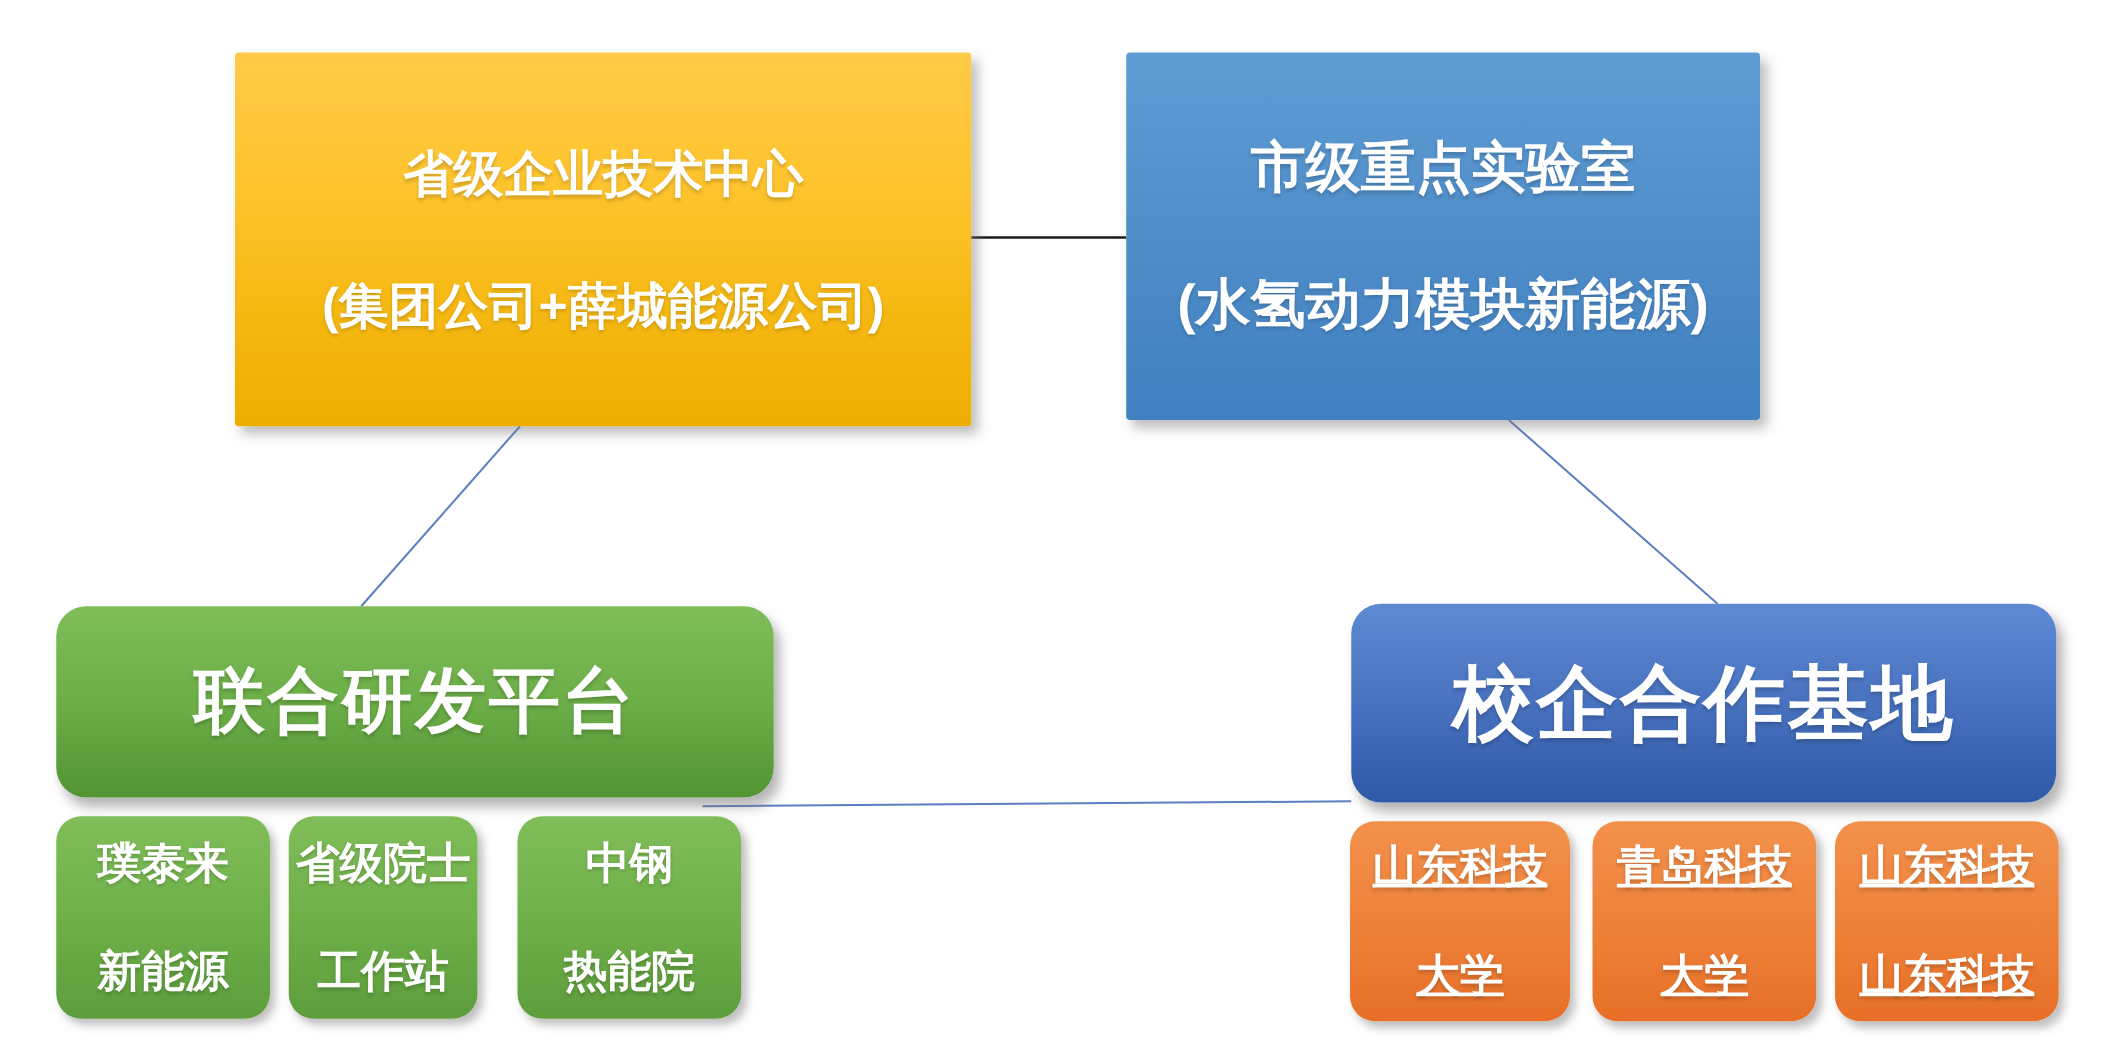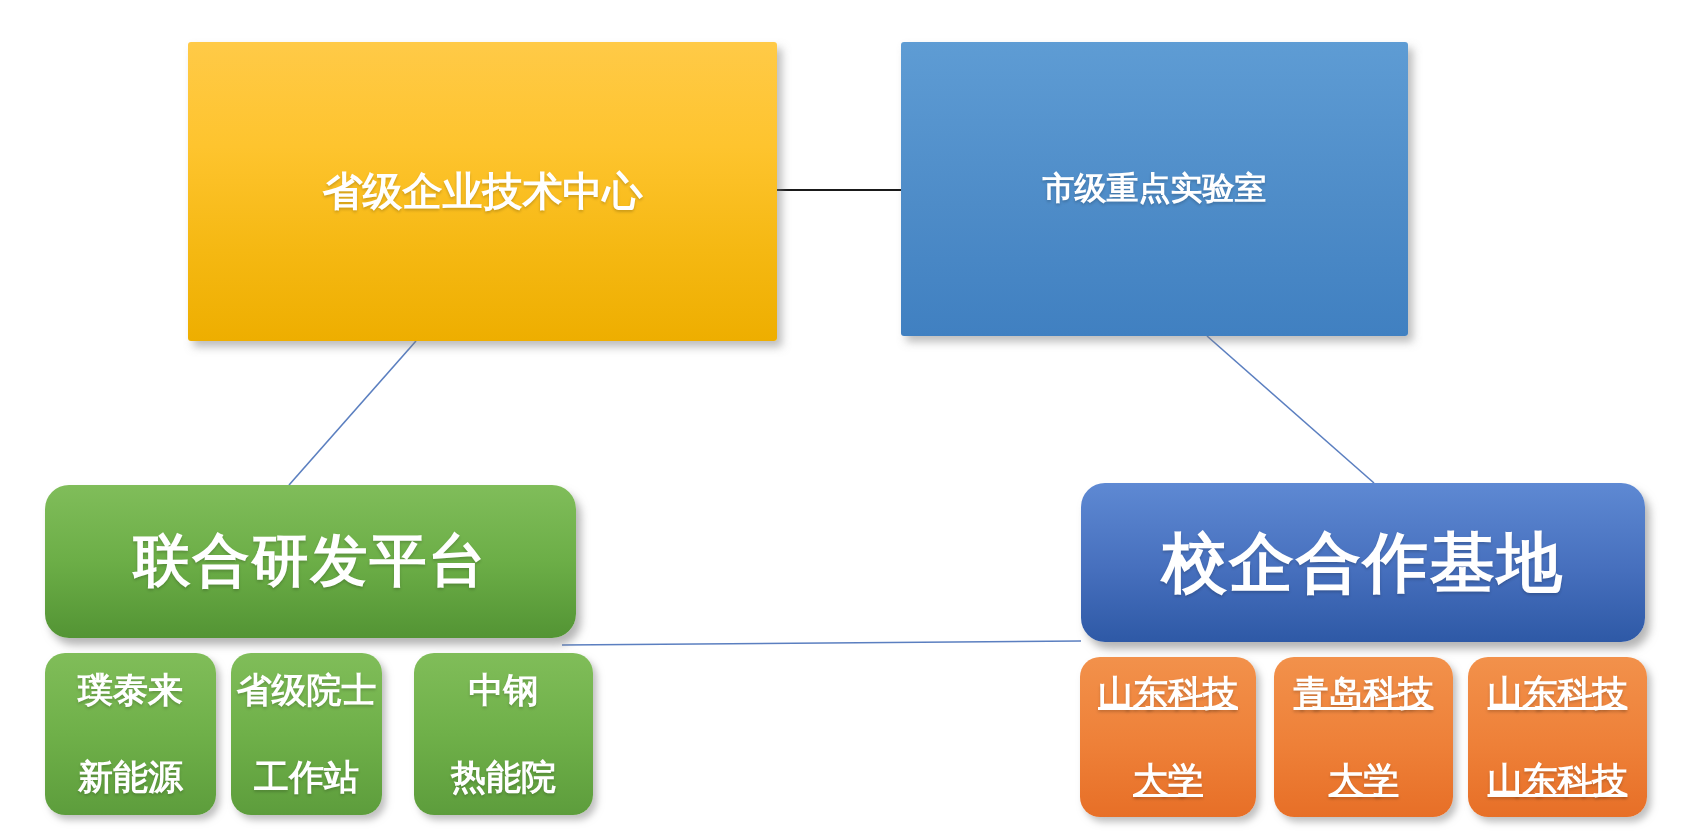--- a/index.html
+++ b/index.html
@@ -19,26 +19,26 @@
   
   .node.top-rect{border-radius:3px;box-shadow:5px 6px 9px rgba(125,125,125,0.5);}
   .node.gold{
     left:188px;top:42px;width:589px;height:299px;
     background:linear-gradient(180deg,#ffca47 0%,#fec42e 35%,#f5b812 70%,#eeae00 100%);
     font-size:40px;gap:50px;
   }
   .node.skyblue{
     left:901px;top:42px;width:507px;height:294px;
     background:linear-gradient(180deg,#64a2d8 0%,#549296 0%,#5e9cd4 0%,#4e8cc8 55%,#4080c1 100%);
-    font-size:32px;gap:50px;
+    font-size:44px;gap:50px;
   }
   
   .node.big-rounded{border-radius:24px;box-shadow:5px 7px 9px rgba(120,120,120,0.55);}
   .node.green-big{
-    left:45px;top:485px;width:531px;height:153px;
+    left:45px;top:485px;width:574px;height:153px;
     background:linear-gradient(180deg,#80bd5a 0%,#6cae47 50%,#539434 100%);
     font-size:57px;letter-spacing:2px;
   }
   .node.royal-big{
     left:1081px;top:483px;width:564px;height:159px;
     background:linear-gradient(180deg,#5e89d3 0%,#466fbd 55%,#2e59a6 100%);
     font-size:65px;letter-spacing:2px;
   }
   
   .node.child{border-radius:20px;box-shadow:4px 5px 7px rgba(130,130,130,0.5);font-size:35px;gap:40px;}
@@ -63,24 +63,26 @@
 
     <line x1="416" y1="341" x2="289" y2="485" stroke="#5b7fc0" stroke-width="1.6"></line>
 
     <line x1="1207" y1="336" x2="1374" y2="483" stroke="#5b7fc0" stroke-width="1.6"></line>
 
     <line x1="562" y1="645" x2="1081" y2="641" stroke="#5b7fc0" stroke-width="1.6"></line>
   </svg>
 
   <div class="node top-rect gold">
     <div class="line-text">省级企业技术中心</div>
+    <div class="line-text">(集团公司+薛城能源公司)</div>
   </div>
 
   <div class="node top-rect skyblue">
     <div class="line-text">市级重点实验室</div>
+    <div class="line-text">(水氢动力模块新能源)</div>
   </div>
 
   <div class="node big-rounded green-big">
     <div class="line-text">联合研发平台</div>
   </div>
 
   <div class="node child green-child gc1">
     <div class="line-text">璞泰来</div>
     <div class="line-text">新能源</div>
   </div>

